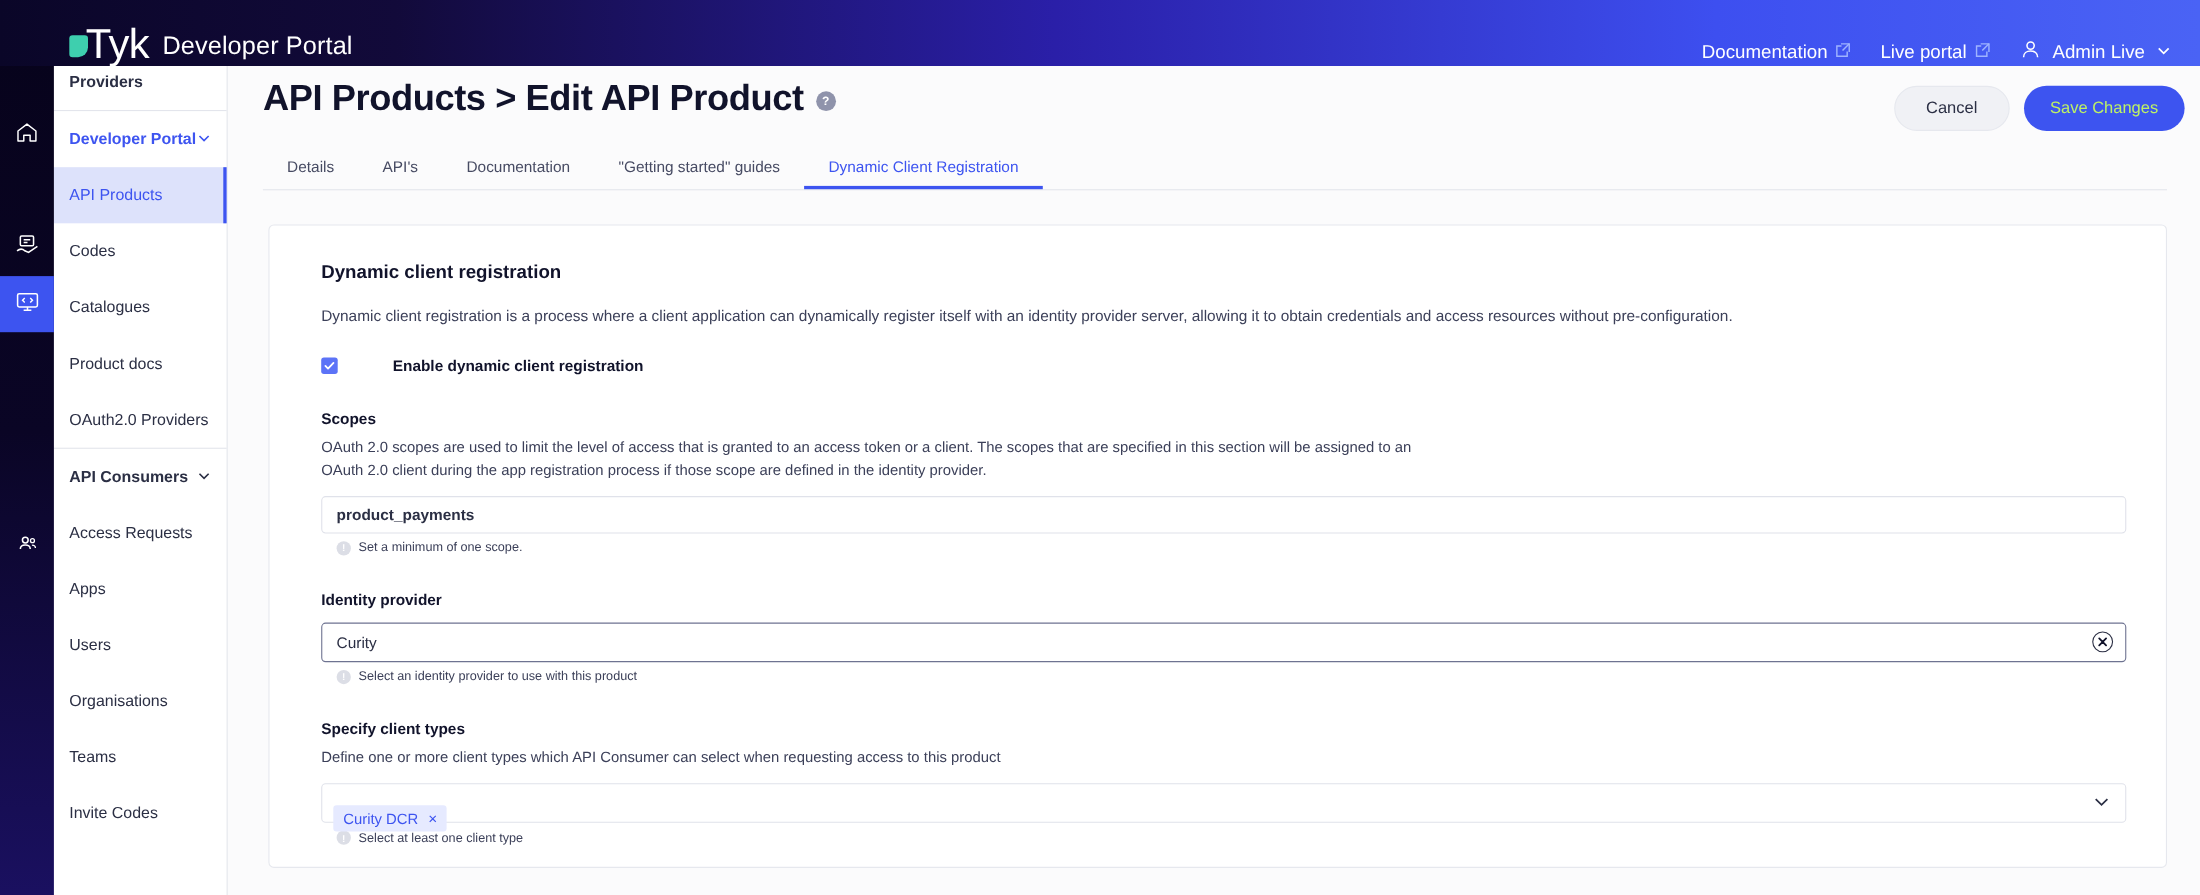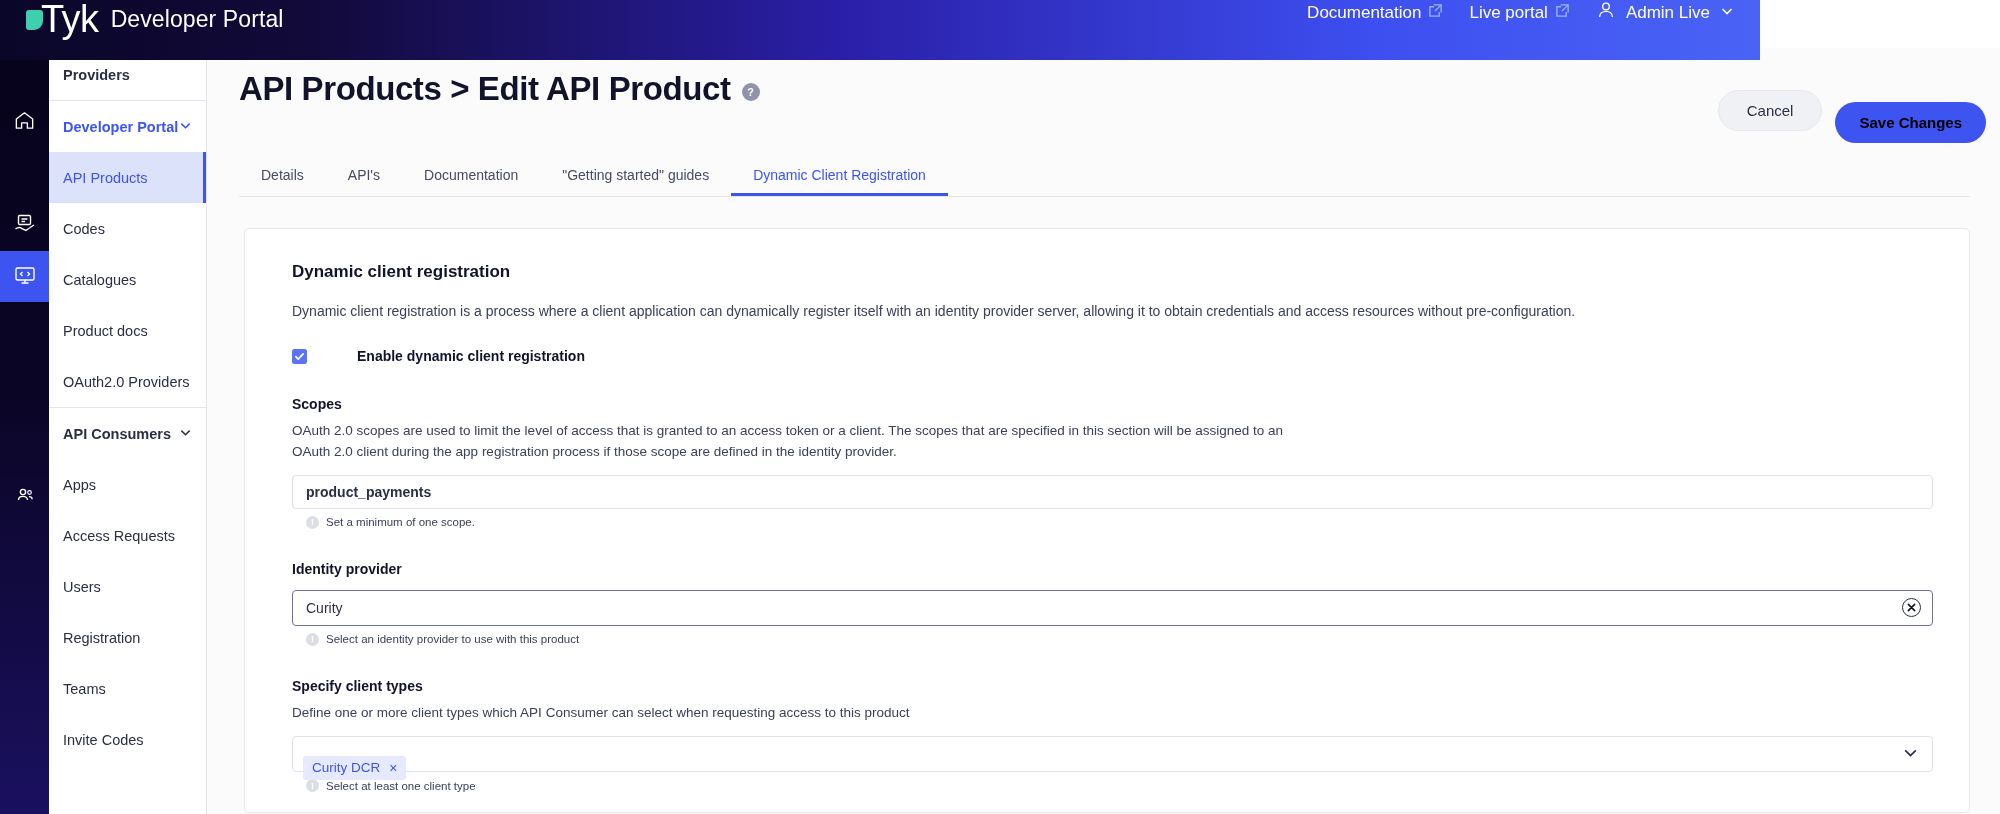--- a/index.html
+++ b/index.html
@@ -5,23 +5,23 @@
   * { box-sizing: border-box; margin: 0; padding: 0; }
   html, body {
     width: 2000px; height: 814px;
     font-family: "Liberation Sans", sans-serif;
     background: #ffffff;
     overflow: hidden;
   }
 
   
   .topbar {
-    position: absolute; top: 0; left: 0; width: 1760px; height: 60px;
+    position: absolute; top: 0; left: 0; width: 2000px; height: 60px;
     background: linear-gradient(90deg, #0a0628 0%, #120a3a 18%, #2a1fa8 48%, #3d4ff0 78%, #4a63f5 100%);
-    display: flex; align-items: flex-start; z-index: 20;
+    display: flex; align-items: flex-end; z-index: 20; padding-left: 37px;
   }
   .brand { display: flex; align-items: center; margin-left: 26px; }
   .brand-logo { display:flex; align-items: flex-end; }
   .tyk-dot { width: 17px; height: 20px; background: #3ecfae; border-radius: 3px 3px 9px 3px; margin-right: -2px; margin-bottom: 8px; }
   .tyk-word { font-size: 38px; font-weight: 400; color: #fff; letter-spacing: -0.5px; line-height: 1; }
   .brand-title { font-size: 23px; color: #ffffff; margin-left: 12px; font-weight: 400; letter-spacing: 0.1px; }
   .topbar-right { margin-left: auto; display: flex; align-items: center; gap: 26px; margin-right: 26px; }
   .top-link { color: #fff; font-size: 17px; display: flex; align-items: center; gap: 7px; cursor: pointer; }
   .ext-ico { display: inline-block; }
   .user-wrap { display: flex; align-items: center; gap: 10px; color:#fff; font-size: 17px; cursor: pointer; }
@@ -68,21 +68,21 @@
     width: 18px; height: 18px; border-radius: 50%; background: #8f93ab; color: #fff;
     font-size: 11px; font-weight: 700; display: inline-flex; align-items:center; justify-content:center;
     cursor: pointer; margin-top: 6px;
   }
   .head-actions { margin-left: auto; display: flex; align-items: center; gap: 13px; margin-top: 8px; }
   .btn {
     border-radius: 22px; font-size: 15px; cursor: pointer; border: none;
     font-family: "Liberation Sans", sans-serif;
   }
   .btn-cancel { background: #f0f1f5; color: #2b2f44; padding: 11px 28px; border: 1px solid #e6e8ee; }
-  .btn-save { background: #3d54f0; color: #000000; padding: 12px 24px; font-weight: 700; margin-top: 24px; }
+  .btn-save { background: #3d54f0; color: #bef264; padding: 12px 24px; font-weight: 400; }
 
   .tabs {
     margin: 16px 0 0 32px; display: flex; align-items: flex-end; gap: 0;
     border-bottom: 1px solid #e3e5ec; width: 1731px;
   }
   .tab {
     font-size: 14px; color: #474b63; padding: 8px 22px 10px 22px; cursor: pointer;
     border-bottom: 3px solid transparent; white-space: nowrap;
   }
   .tab.active { color: #3d54f0; border-bottom-color: #3d54f0; }
@@ -124,21 +124,21 @@
   }
 
   .hint { display: flex; align-items: center; gap: 7px; margin-top: 7px; padding-left: 14px; }
   .hint-ico {
     width: 13px; height: 13px; border-radius: 50%; background: #dcdee6; color:#fff;
     font-size: 9px; display:flex; align-items:center; justify-content:center; font-weight:700;
   }
   .hint-txt { font-size: 11.5px; color: #3c4059; }
 
   .chip {
-    display: inline-flex; gap: 9px;
+    display: inline-flex; align-items: center; gap: 9px;
     background: #e6eaff; color: #3d54f0; font-size: 13.5px;
     padding: 4px 9px; border-radius: 3px; margin-top: 28px;
   }
   .chip-x { cursor: pointer; font-size: 14px; color: #3d54f0; }
   .input.tagbox { height: 36px; padding: 0 13px 0 10px; }
 </style>
 </head>
 <body>
 
 <div class="topbar">
@@ -260,30 +260,30 @@
   <div class="side-divider"></div>
   <div class="side-item group">
     <span>API Consumers</span>
     <span class="chev">
       <svg width="13" height="13" viewBox="0 0 14 14">
           <path d="M2.5 5L7 9.5 11.5 5" stroke="#2b2f44" stroke-width="1.6" fill="none"></path>
         </svg>
     </span>
   </div>
   <div class="side-item sub">
+    <span>Access Requests</span>
+  </div>
+  <div class="side-item sub">
     <span>Apps</span>
   </div>
   <div class="side-item sub">
-    <span>Access Requests</span>
-  </div>
-  <div class="side-item sub">
     <span>Users</span>
   </div>
   <div class="side-item sub">
-    <span>Registration</span>
+    <span>Organisations</span>
   </div>
   <div class="side-item sub">
     <span>Teams</span>
   </div>
   <div class="side-item sub">
     <span>Invite Codes</span>
   </div>
 </div>
 
 <div class="main">

